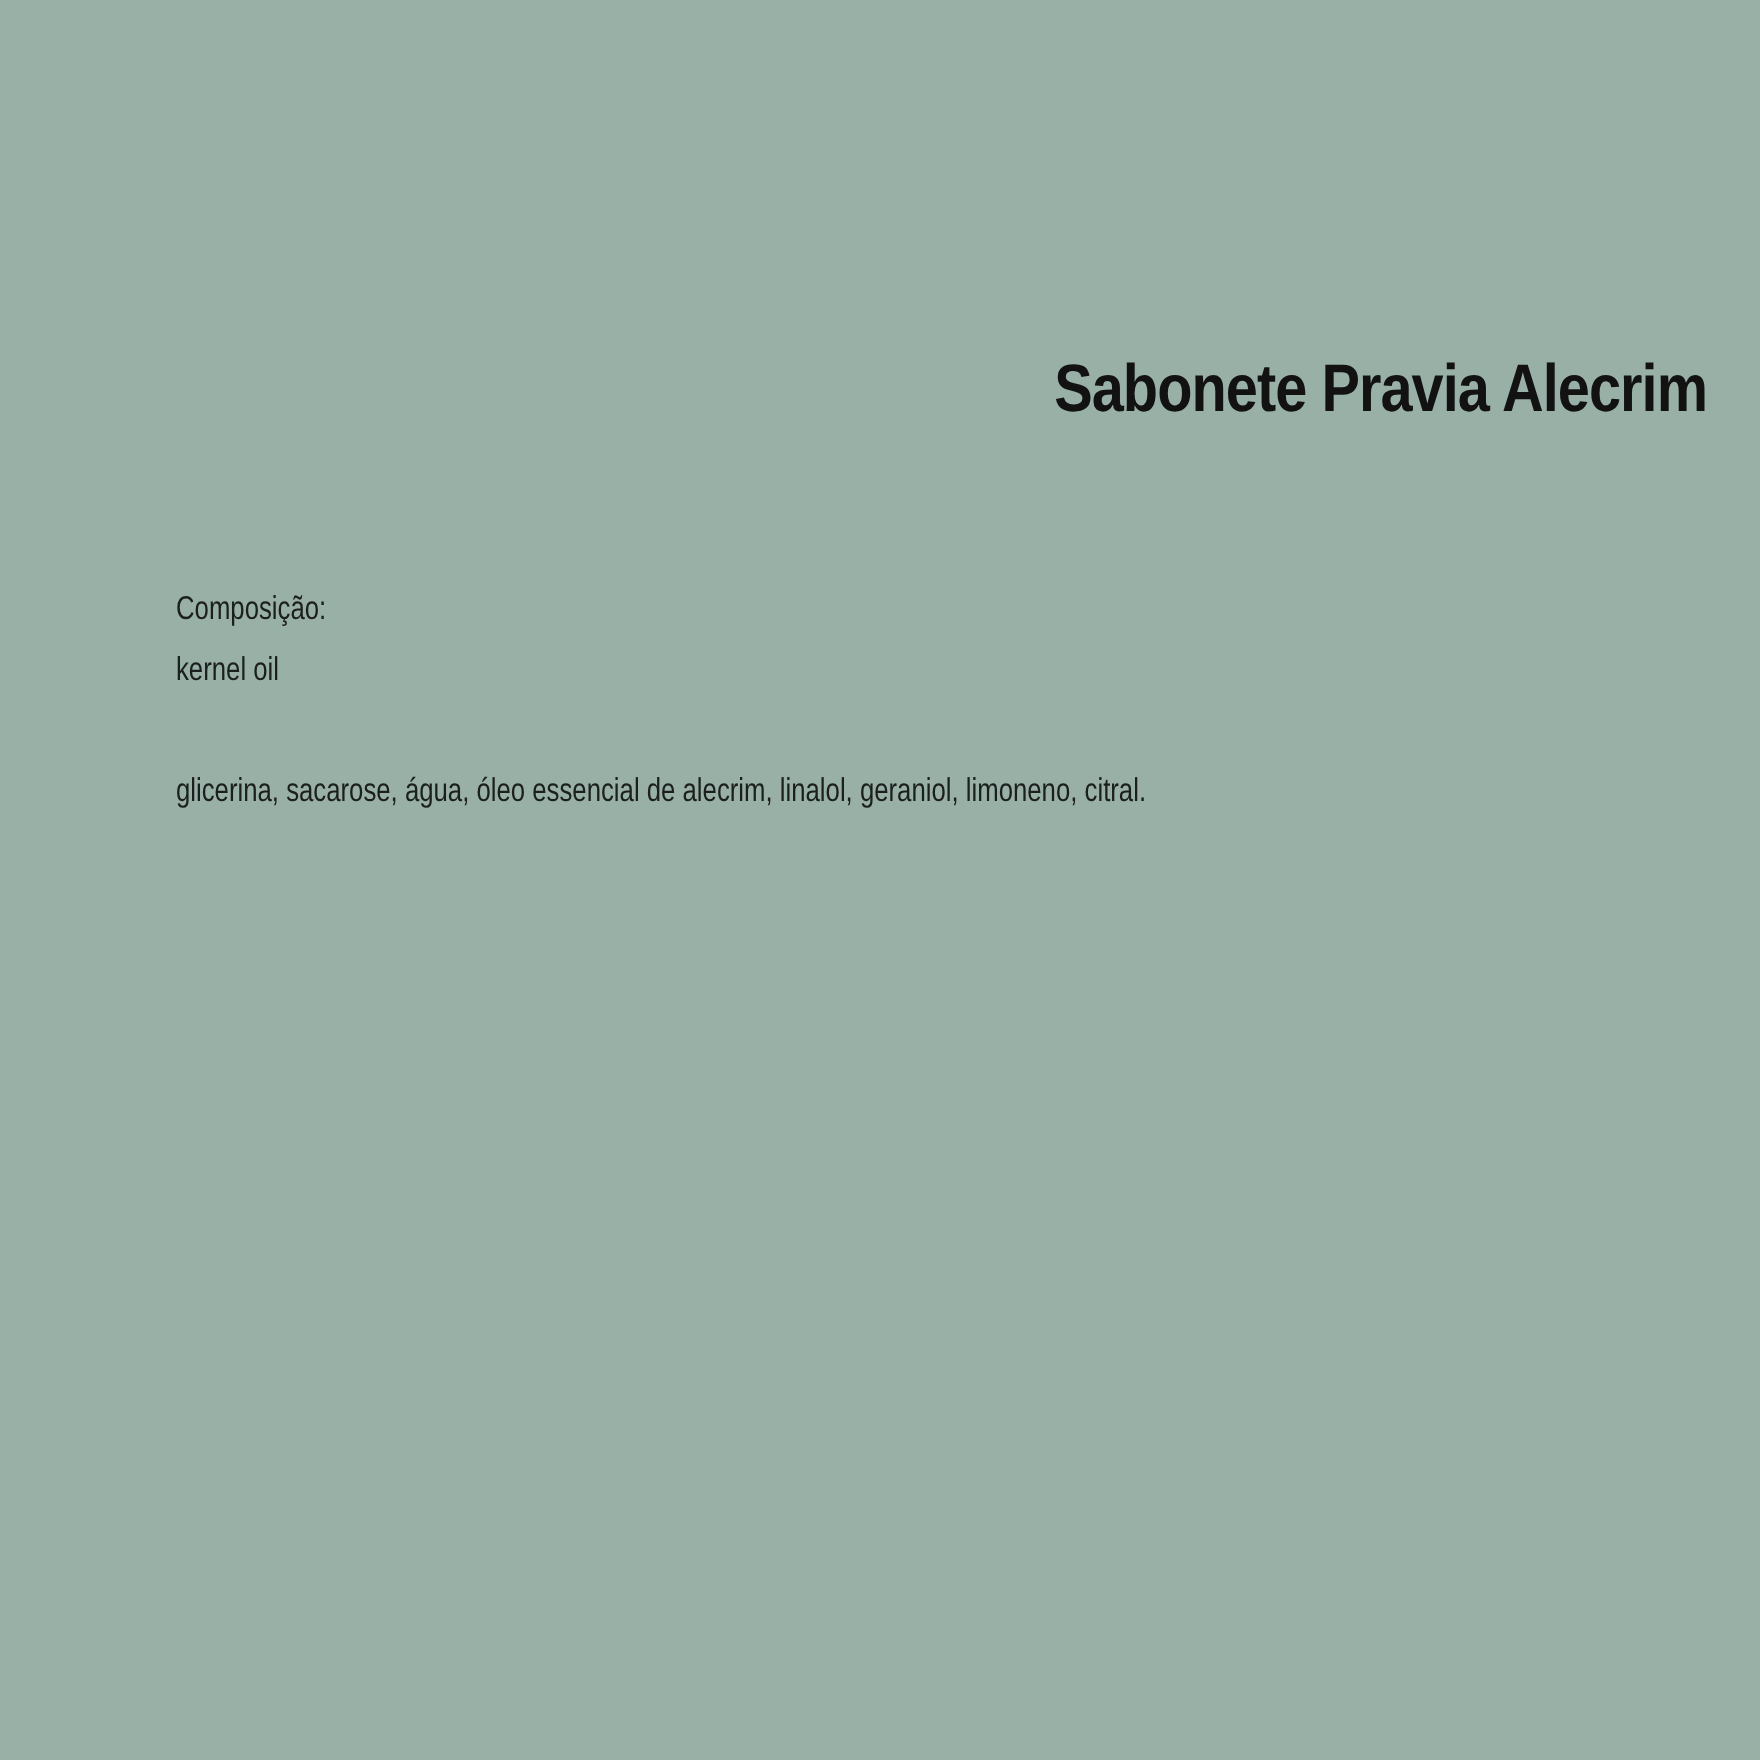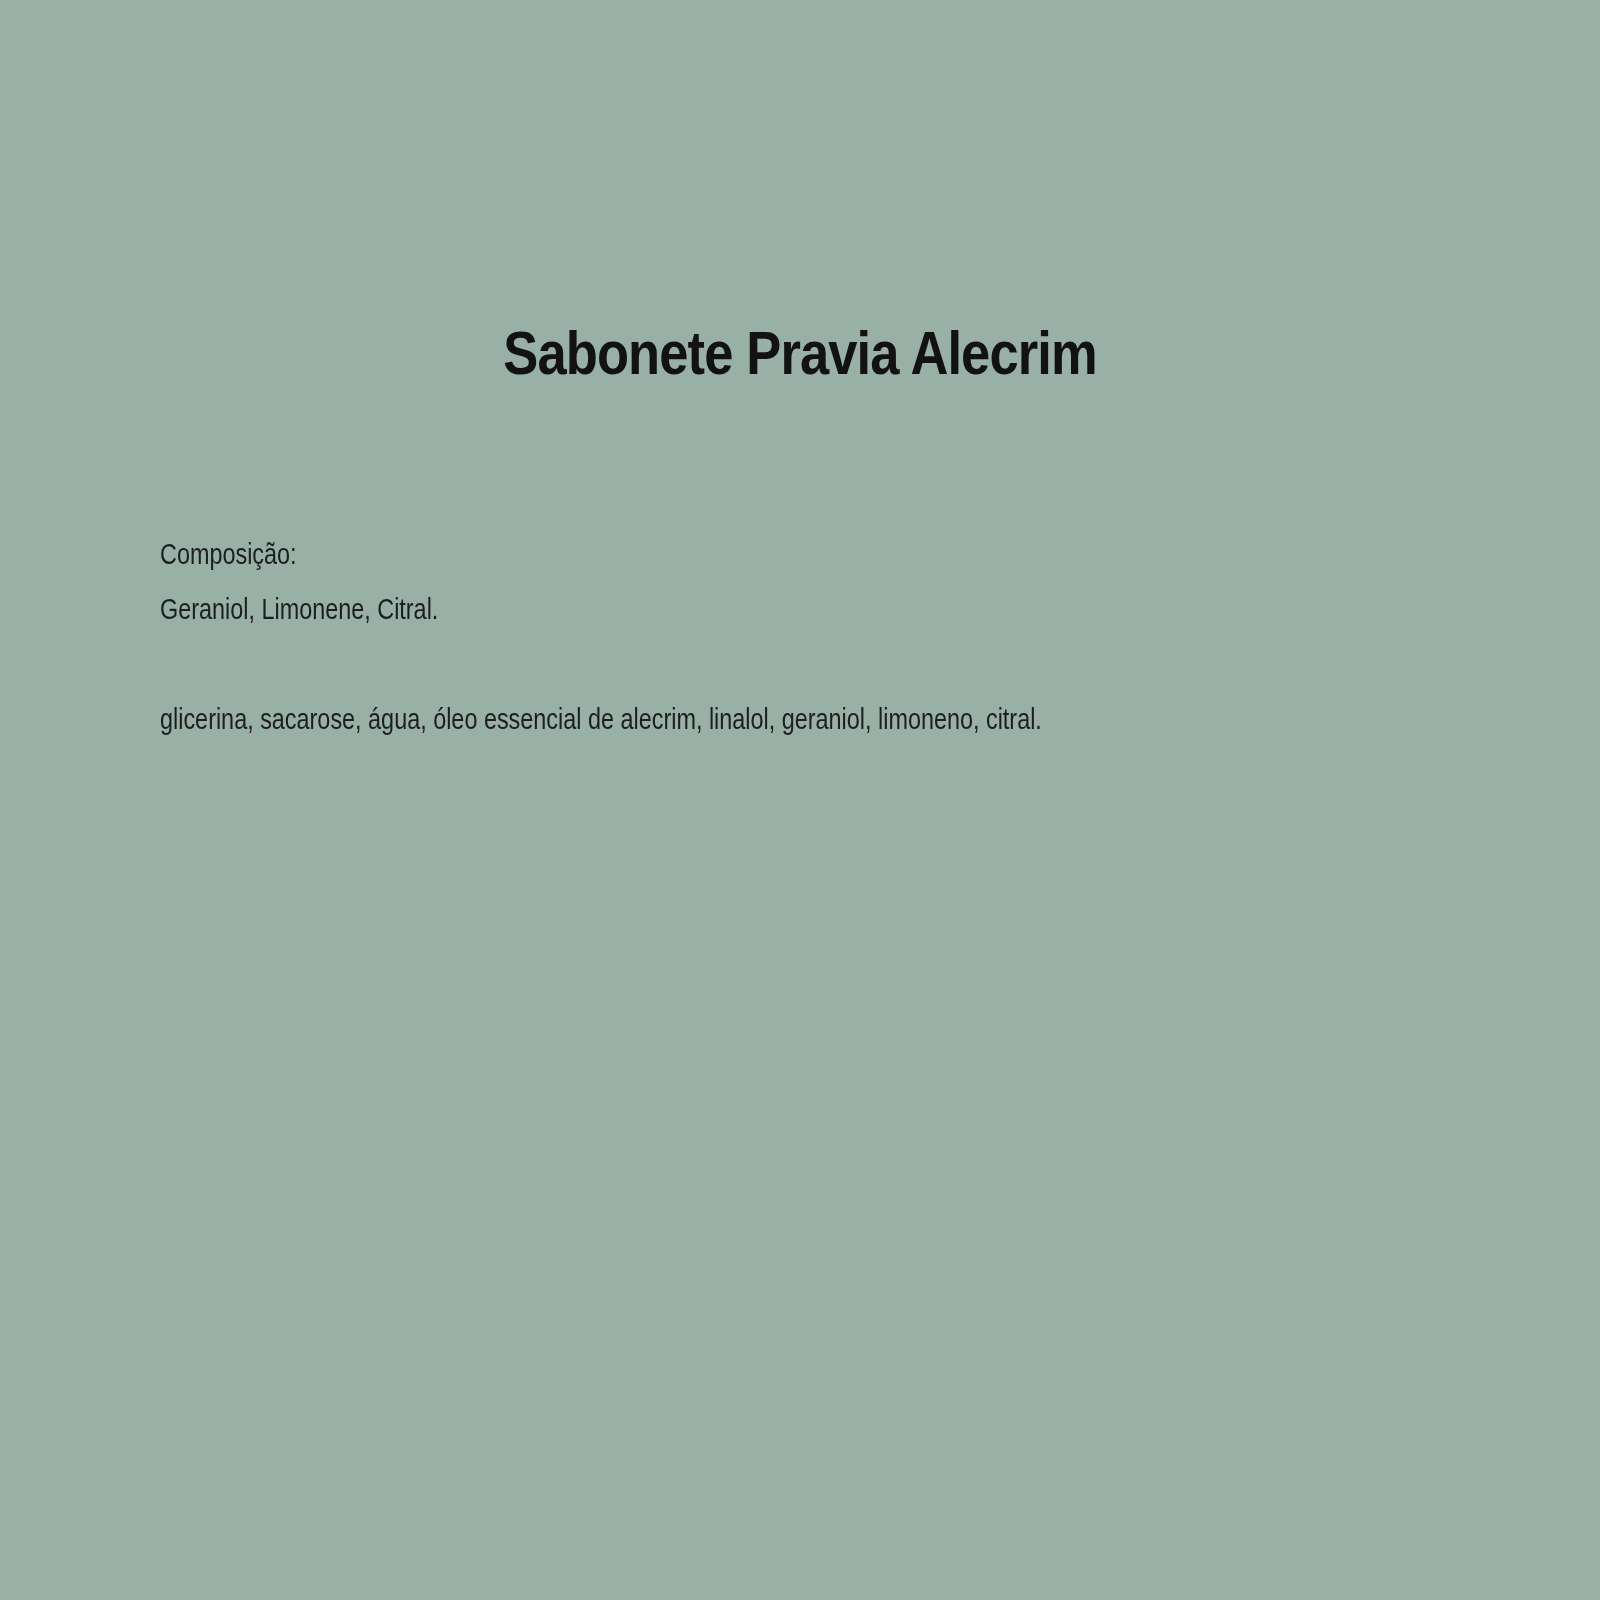--- a/index.html
+++ b/index.html
@@ -18,21 +18,21 @@
   .page {
     position: absolute;
     inset: 0;
     background: #99b0a7;
   }
   .title-row {
     position: absolute;
     top: 318px;
     left: 0;
     width: 100%;
-    text-align: center;
+    text-align: right;
     white-space: nowrap;
   }
   .title-text {
     display: inline-block;
     font-size: 61px;
     font-weight: 700;
     letter-spacing: -1px;
     color: #121212;
     transform: scaleX(0.86);
     transform-origin: 50% 50%;
@@ -69,21 +69,21 @@
   <div class="title-row">
     <span class="title-text">Sabonete Pravia Alecrim</span>
   </div>
 
   <div class="body-block">
 
     <div class="line">
       <span>Composição:</span>
     </div>
     <div class="line">
-      <span>Geraniol, Limonene, Citral.</span>
+      <span>kernel oil</span>
     </div>
 
     <div class="section-gap"></div>
 
     <div class="line">
       <span>glicerina, sacarose, água, óleo essencial de alecrim, linalol, geraniol, limoneno, citral.</span>
     </div>
 
   </div>
 

